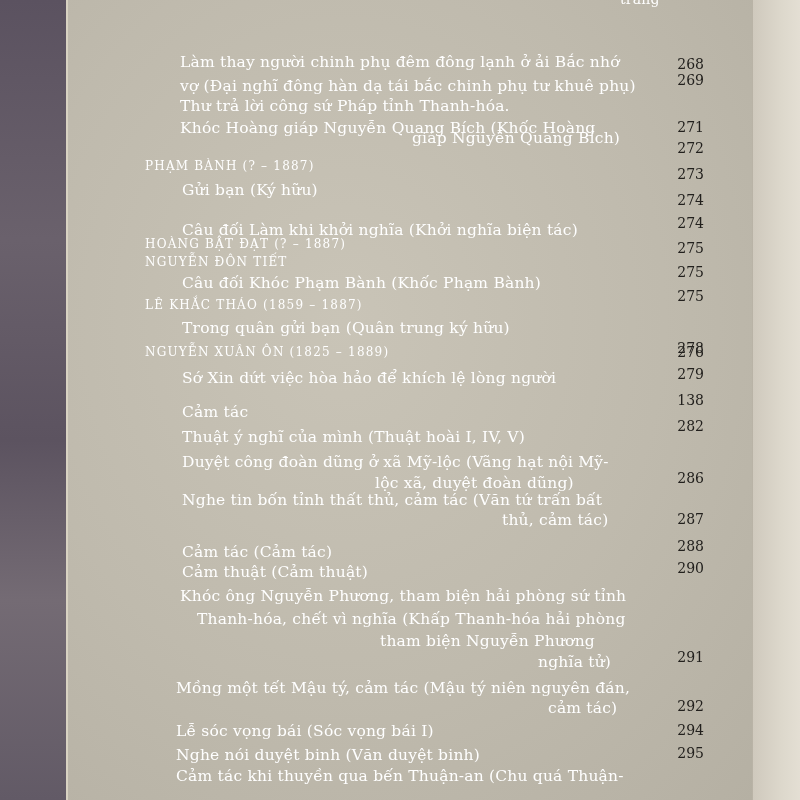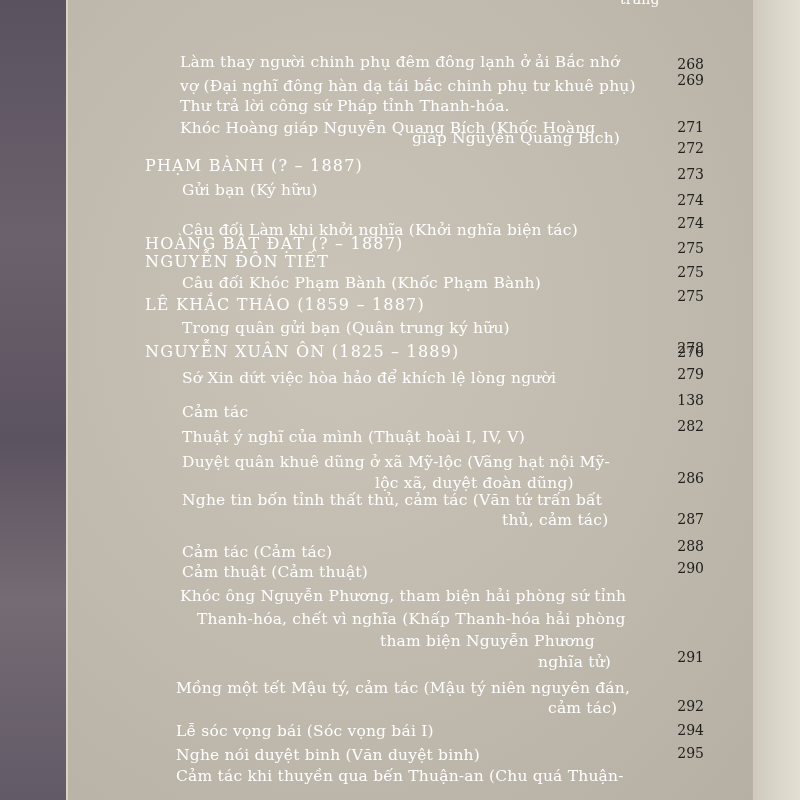--- a/index.html
+++ b/index.html
@@ -19,21 +19,21 @@
     }
     .page {
       position: absolute; left: 66px; top: 0; width: 688px; height: 800px;
       background: radial-gradient(ellipse at 40% 40%, #c9c4b7 0%, #bfbaad 55%, #b5b0a3 100%);
       border-left: 2px solid #d8d2c2;
     }
     .line {
       position: absolute; color: #ffffff; font-size: 15.5px; white-space: nowrap;
       line-height: 18px; letter-spacing: 0.2px;
     }
-    .author { font-size: 16px; letter-spacing: 1.2px; }
+    .author { font-size: 12px; letter-spacing: 1.2px; }
     .num {
       position: absolute; color: #22201d; font-size: 14px; line-height: 18px;
       text-align: right; width: 50px;
     }
     .header-num { font-size: 14px; }
   </style>
 </head>
 <body>
 
 <div class="bg-left"></div>
@@ -54,21 +54,21 @@
 <div class="line author" style="left: 145px; top: 203px; margin-top: 32px;">HOÀNG BẬT ĐẠT (? – 1887)</div>
 <div class="line" style="left: 182px; top: 221px;">Câu đối Làm khi khởi nghĩa (Khởi nghĩa biện tác)</div>
 <div class="line author" style="left: 145px; top: 253px;">NGUYỄN ĐÔN TIẾT</div>
 <div class="line" style="left: 182px; top: 274px;">Câu đối Khóc Phạm Bành (Khốc Phạm Bành)</div>
 <div class="line author" style="left: 145px; top: 296px;">LÊ KHẮC THÁO (1859 – 1887)</div>
 <div class="line" style="left: 182px; top: 319px;">Trong quân gửi bạn (Quân trung ký hữu)</div>
 <div class="line author" style="left: 145px; top: 343px;">NGUYỄN XUÂN ÔN (1825 – 1889)</div>
 <div class="line" style="left: 182px; top: 369px;">Sớ Xin dứt việc hòa hảo để khích lệ lòng người</div>
 <div class="line" style="left: 182px; top: 403px;">Cảm tác</div>
 <div class="line" style="left: 182px; top: 428px;">Thuật ý nghĩ của mình (Thuật hoài I, IV, V)</div>
-<div class="line" style="left: 182px; top: 453px;">Duyệt quân khuê dũng ở xã Mỹ-lộc (Vãng hạt nội Mỹ-</div>
+<div class="line" style="left: 182px; top: 453px;">Duyệt công đoàn dũng ở xã Mỹ-lộc (Vãng hạt nội Mỹ-</div>
 <div class="line" style="left: 375px; top: 474px;">lộc xã, duyệt đoàn dũng)</div>
 <div class="line" style="left: 182px; top: 491px;">Nghe tin bốn tỉnh thất thủ, cảm tác (Văn tứ trấn bất</div>
 <div class="line" style="left: 502px; top: 511px;">thủ, cảm tác)</div>
 <div class="line" style="left: 182px; top: 543px;">Cảm tác (Cảm tác)</div>
 <div class="line" style="left: 182px; top: 563px;">Cảm thuật (Cảm thuật)</div>
 <div class="line" style="left: 180px; top: 587px;">Khóc ông Nguyễn Phương, tham biện hải phòng sứ tỉnh</div>
 <div class="line" style="left: 197px; top: 610px;">Thanh-hóa, chết vì nghĩa (Khấp Thanh-hóa hải phòng</div>
 <div class="line" style="left: 380px; top: 632px;">tham biện Nguyễn Phương</div>
 <div class="line" style="left: 538px; top: 653px;">nghĩa tử)</div>
 <div class="line" style="left: 176px; top: 679px;">Mồng một tết Mậu tý, cảm tác (Mậu tý niên nguyên đán,</div>

